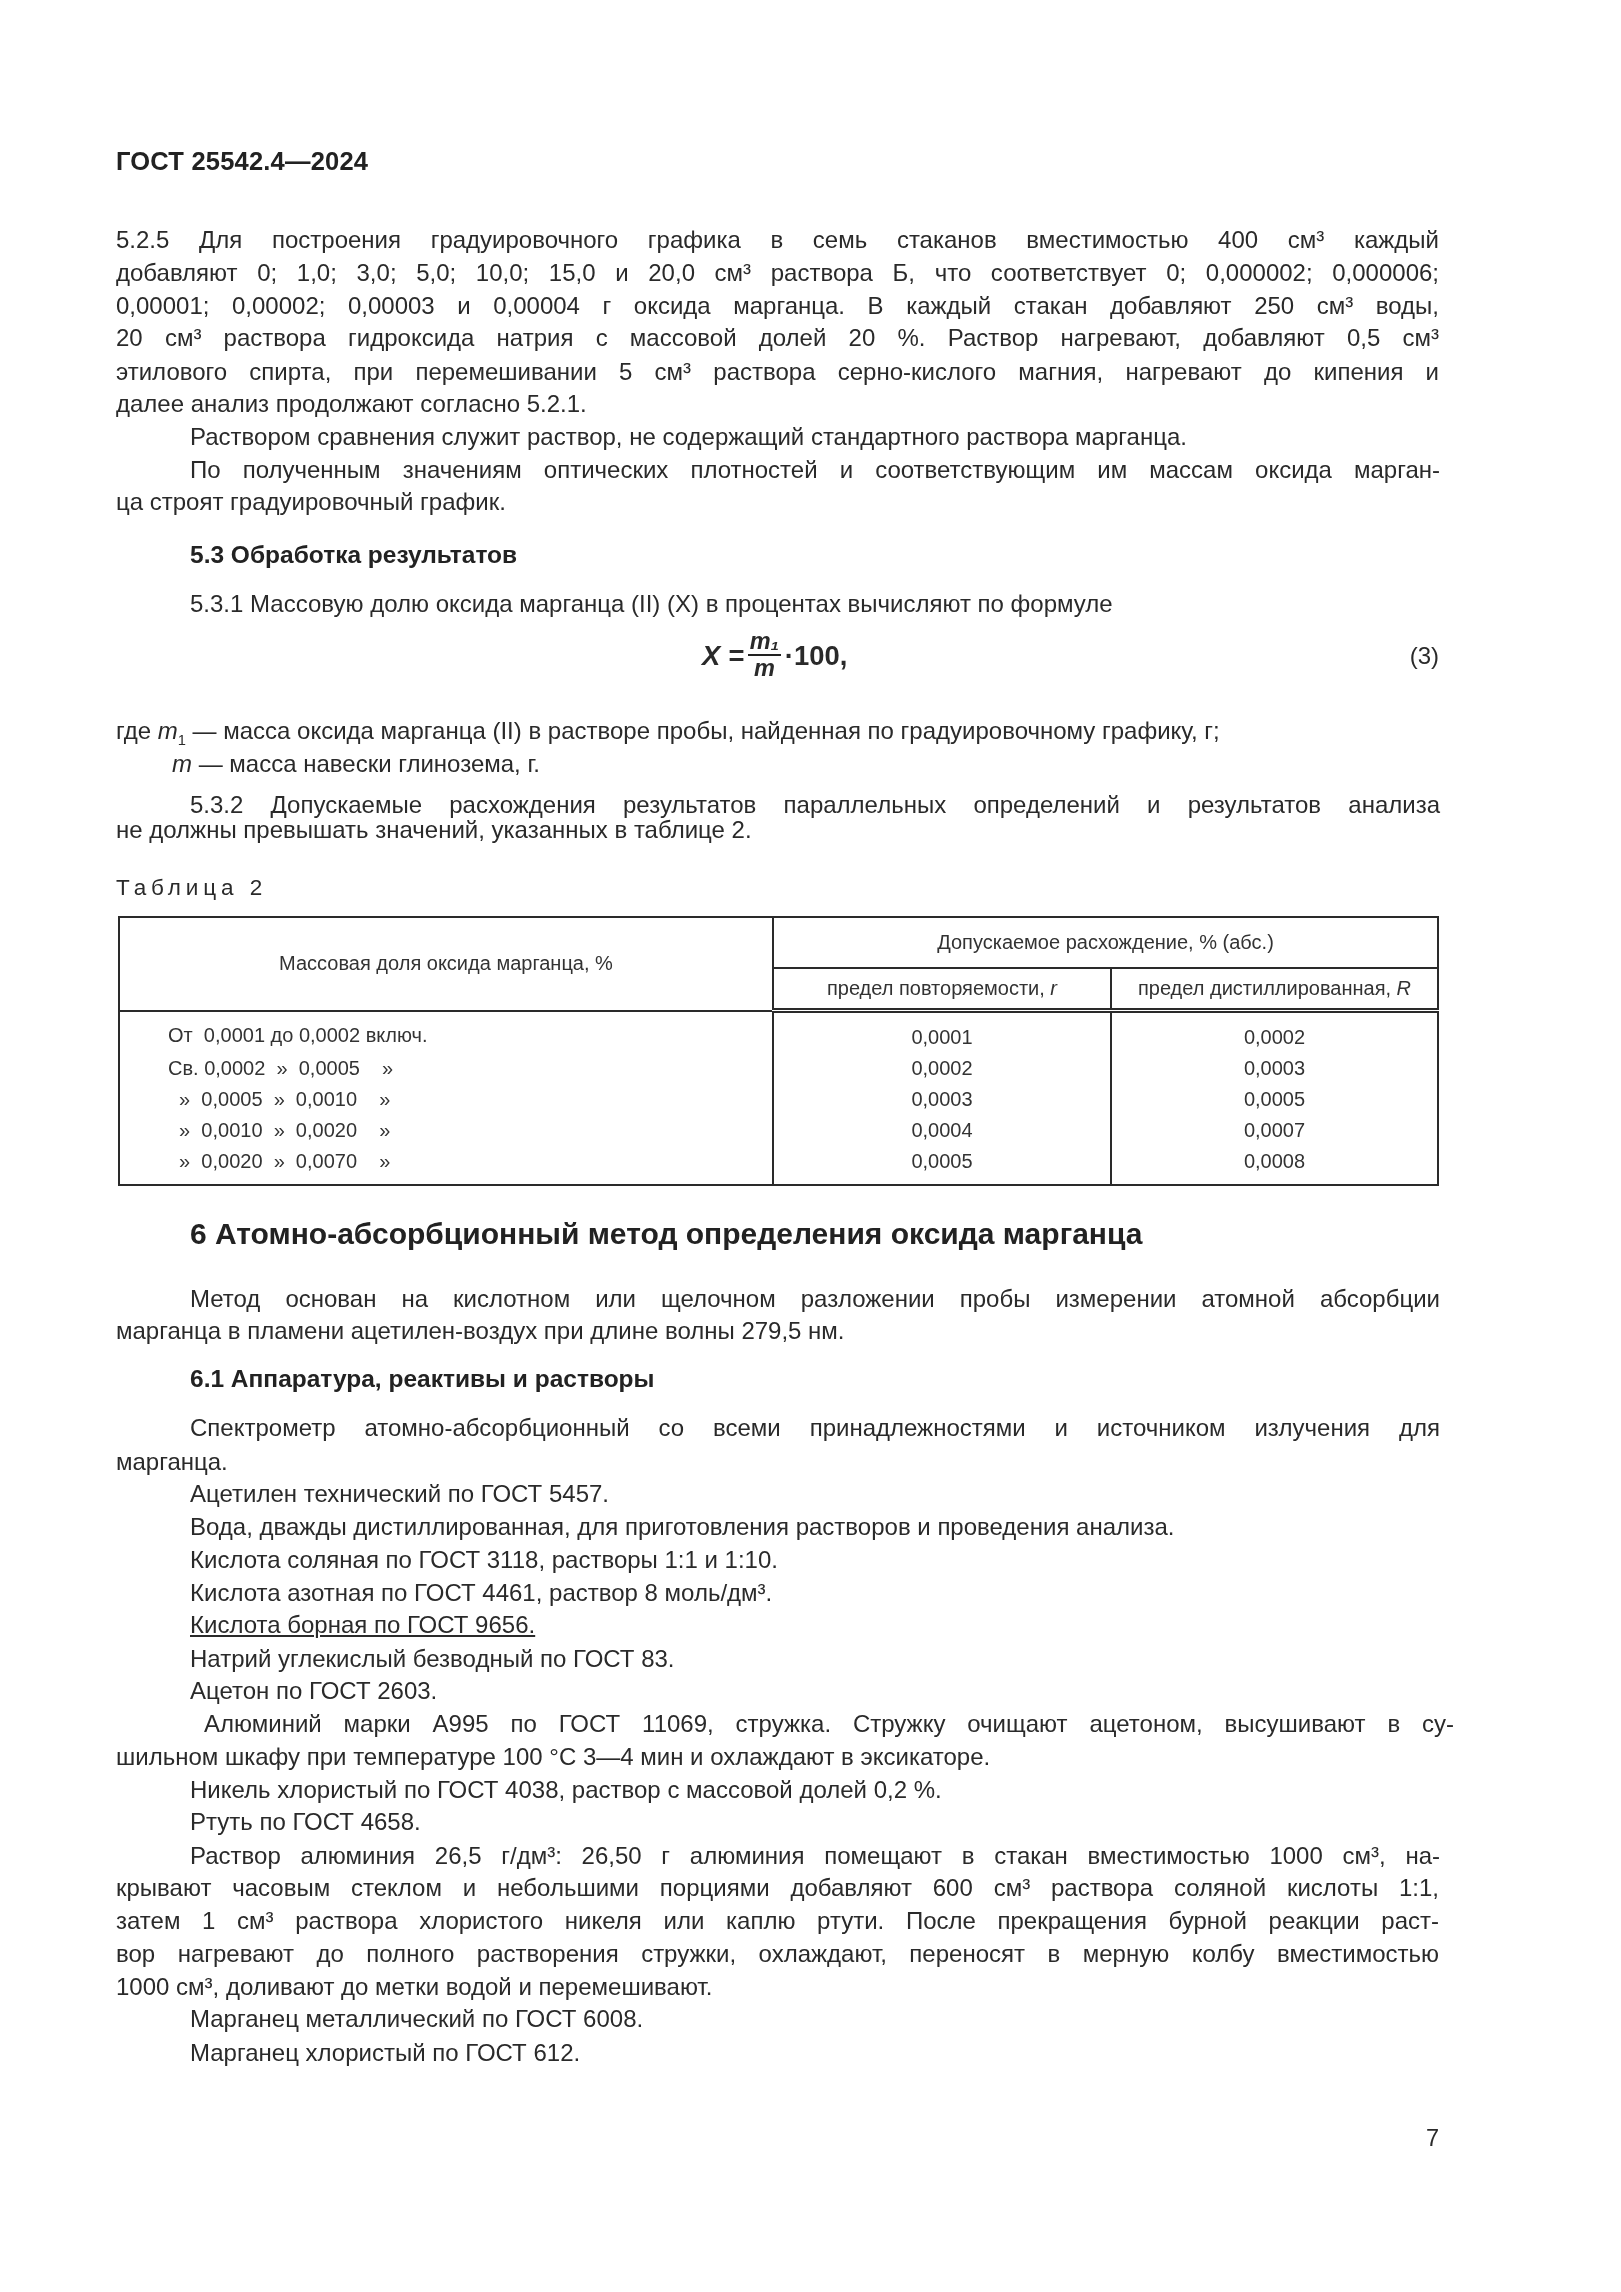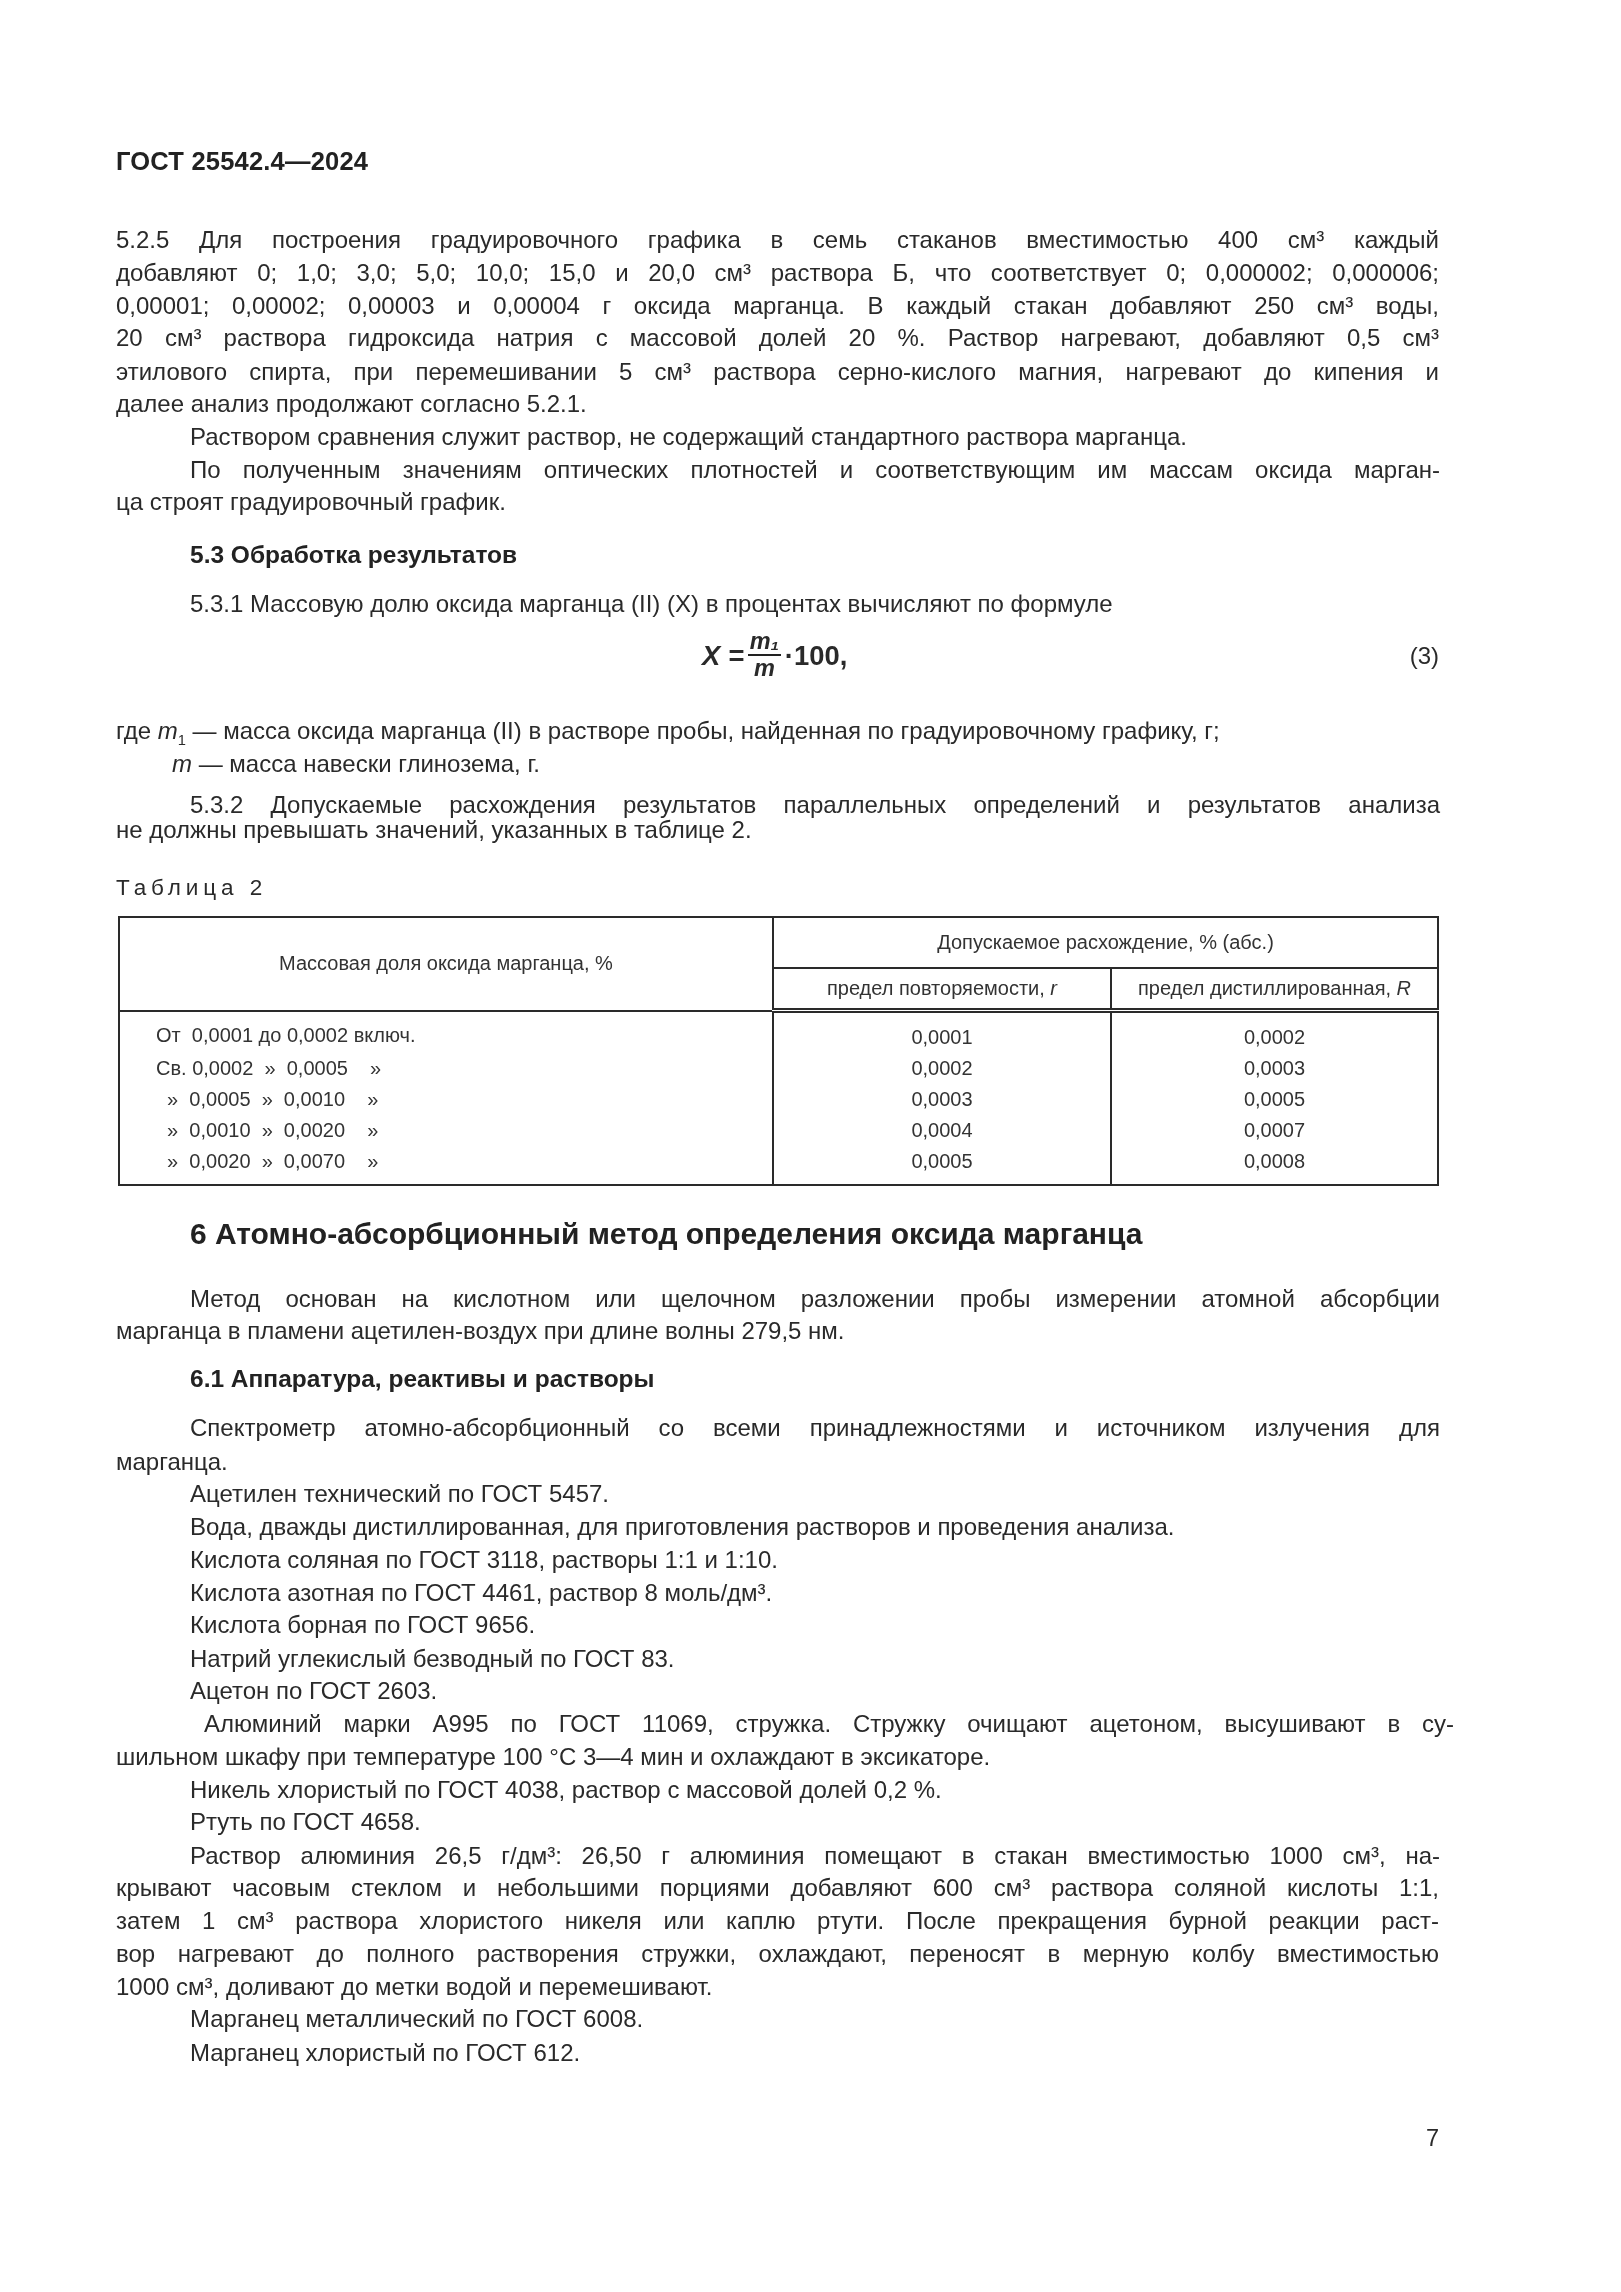--- a/index.html
+++ b/index.html
@@ -26,21 +26,21 @@
           font-size: 20px; color: #333; }
   th, td { border: 2px solid #2a2a2a; font-weight: normal; }
   th { height: 47px; }
   .col1 { width: 650px; }
   .col2 { width: 334px; }
   thead tr.sub th { height: 37px; }
   thead tr:last-child th { border-bottom: 5.9px double #2a2a2a; }
   tbody td { border-top: none; border-bottom: none; vertical-align: top; line-height: 29px; }
   tbody tr:first-child td { padding-top: 9.8px; }
   tbody tr:last-child td { padding-bottom: 7.8px; border-bottom: 2.9px solid #2a2a2a; }
-  td.range { padding-left: 36px; white-space: pre; }
+  td.range { padding-left: 48px; white-space: pre; }
   td.c { text-align: center; }
   .pnum { position: absolute; right: 0; top: 2125px; font-size: 23.5px; }
 </style>
 </head>
 <body>
 
 <div class="page">
 
   <div class="hdr">ГОСТ 25542.4—2024</div>
 
@@ -125,21 +125,21 @@
   <div class="p" style="top:1314px;">марганца в пламени ацетилен-воздух при длине волны 279,5 нм.</div>
 
   <div class="h2" style="top:1365px;">6.1  Аппаратура, реактивы и растворы</div>
 
   <div class="p" style="top:1411px; left:74px; width:1250px; text-align-last:justify;">Спектрометр атомно-абсорбционный со всеми принадлежностями и источником излучения для</div>
   <div class="p" style="top:1445px;">марганца.</div>
   <div class="l" style="top:1477px;">Ацетилен технический по ГОСТ 5457.</div>
   <div class="l" style="top:1510px;">Вода, дважды дистиллированная, для приготовления растворов и проведения анализа.</div>
   <div class="l" style="top:1543px;">Кислота соляная по ГОСТ 3118, растворы 1:1 и 1:10.</div>
   <div class="l" style="top:1576px;">Кислота азотная по ГОСТ 4461, раствор 8 моль/дм³.</div>
-  <div class="l" style="top:1608px;">Кислота борная по ГОСТ 9656.</div>
+  <div class="l" style="top:1608px;text-decoration:underline;">Кислота борная по ГОСТ 9656.</div>
   <div class="l" style="top:1642px;">Натрий углекислый безводный по ГОСТ 83.</div>
   <div class="l" style="top:1674px;">Ацетон по ГОСТ 2603.</div>
   <div class="p" style="top:1707px; left:88px; width:1250px; text-align-last:justify;">Алюминий марки А995 по ГОСТ 11069, стружка. Стружку очищают ацетоном, высушивают в су-</div>
   <div class="p" style="top:1740px;">шильном шкафу при температуре 100 °С 3—4 мин и охлаждают в эксикаторе.</div>
   <div class="l" style="top:1773px;">Никель хлористый по ГОСТ 4038, раствор с массовой долей 0,2 %.</div>
   <div class="l" style="top:1805px;">Ртуть по ГОСТ 4658.</div>
   <div class="p" style="top:1839px; left:74px; width:1250px; text-align-last:justify;">Раствор алюминия 26,5 г/дм³: 26,50 г алюминия помещают в стакан вместимостью 1000 см³, на-</div>
   <div class="p" style="top:1871px; text-align-last:justify;">крывают часовым стеклом и небольшими порциями добавляют 600 см³ раствора соляной кислоты 1:1,</div>
   <div class="p" style="top:1904px; text-align-last:justify;">затем 1 см³ раствора хлористого никеля или каплю ртути. После прекращения бурной реакции раст-</div>
   <div class="p" style="top:1937px; text-align-last:justify;">вор нагревают до полного растворения стружки, охлаждают, переносят в мерную колбу вместимостью</div>

